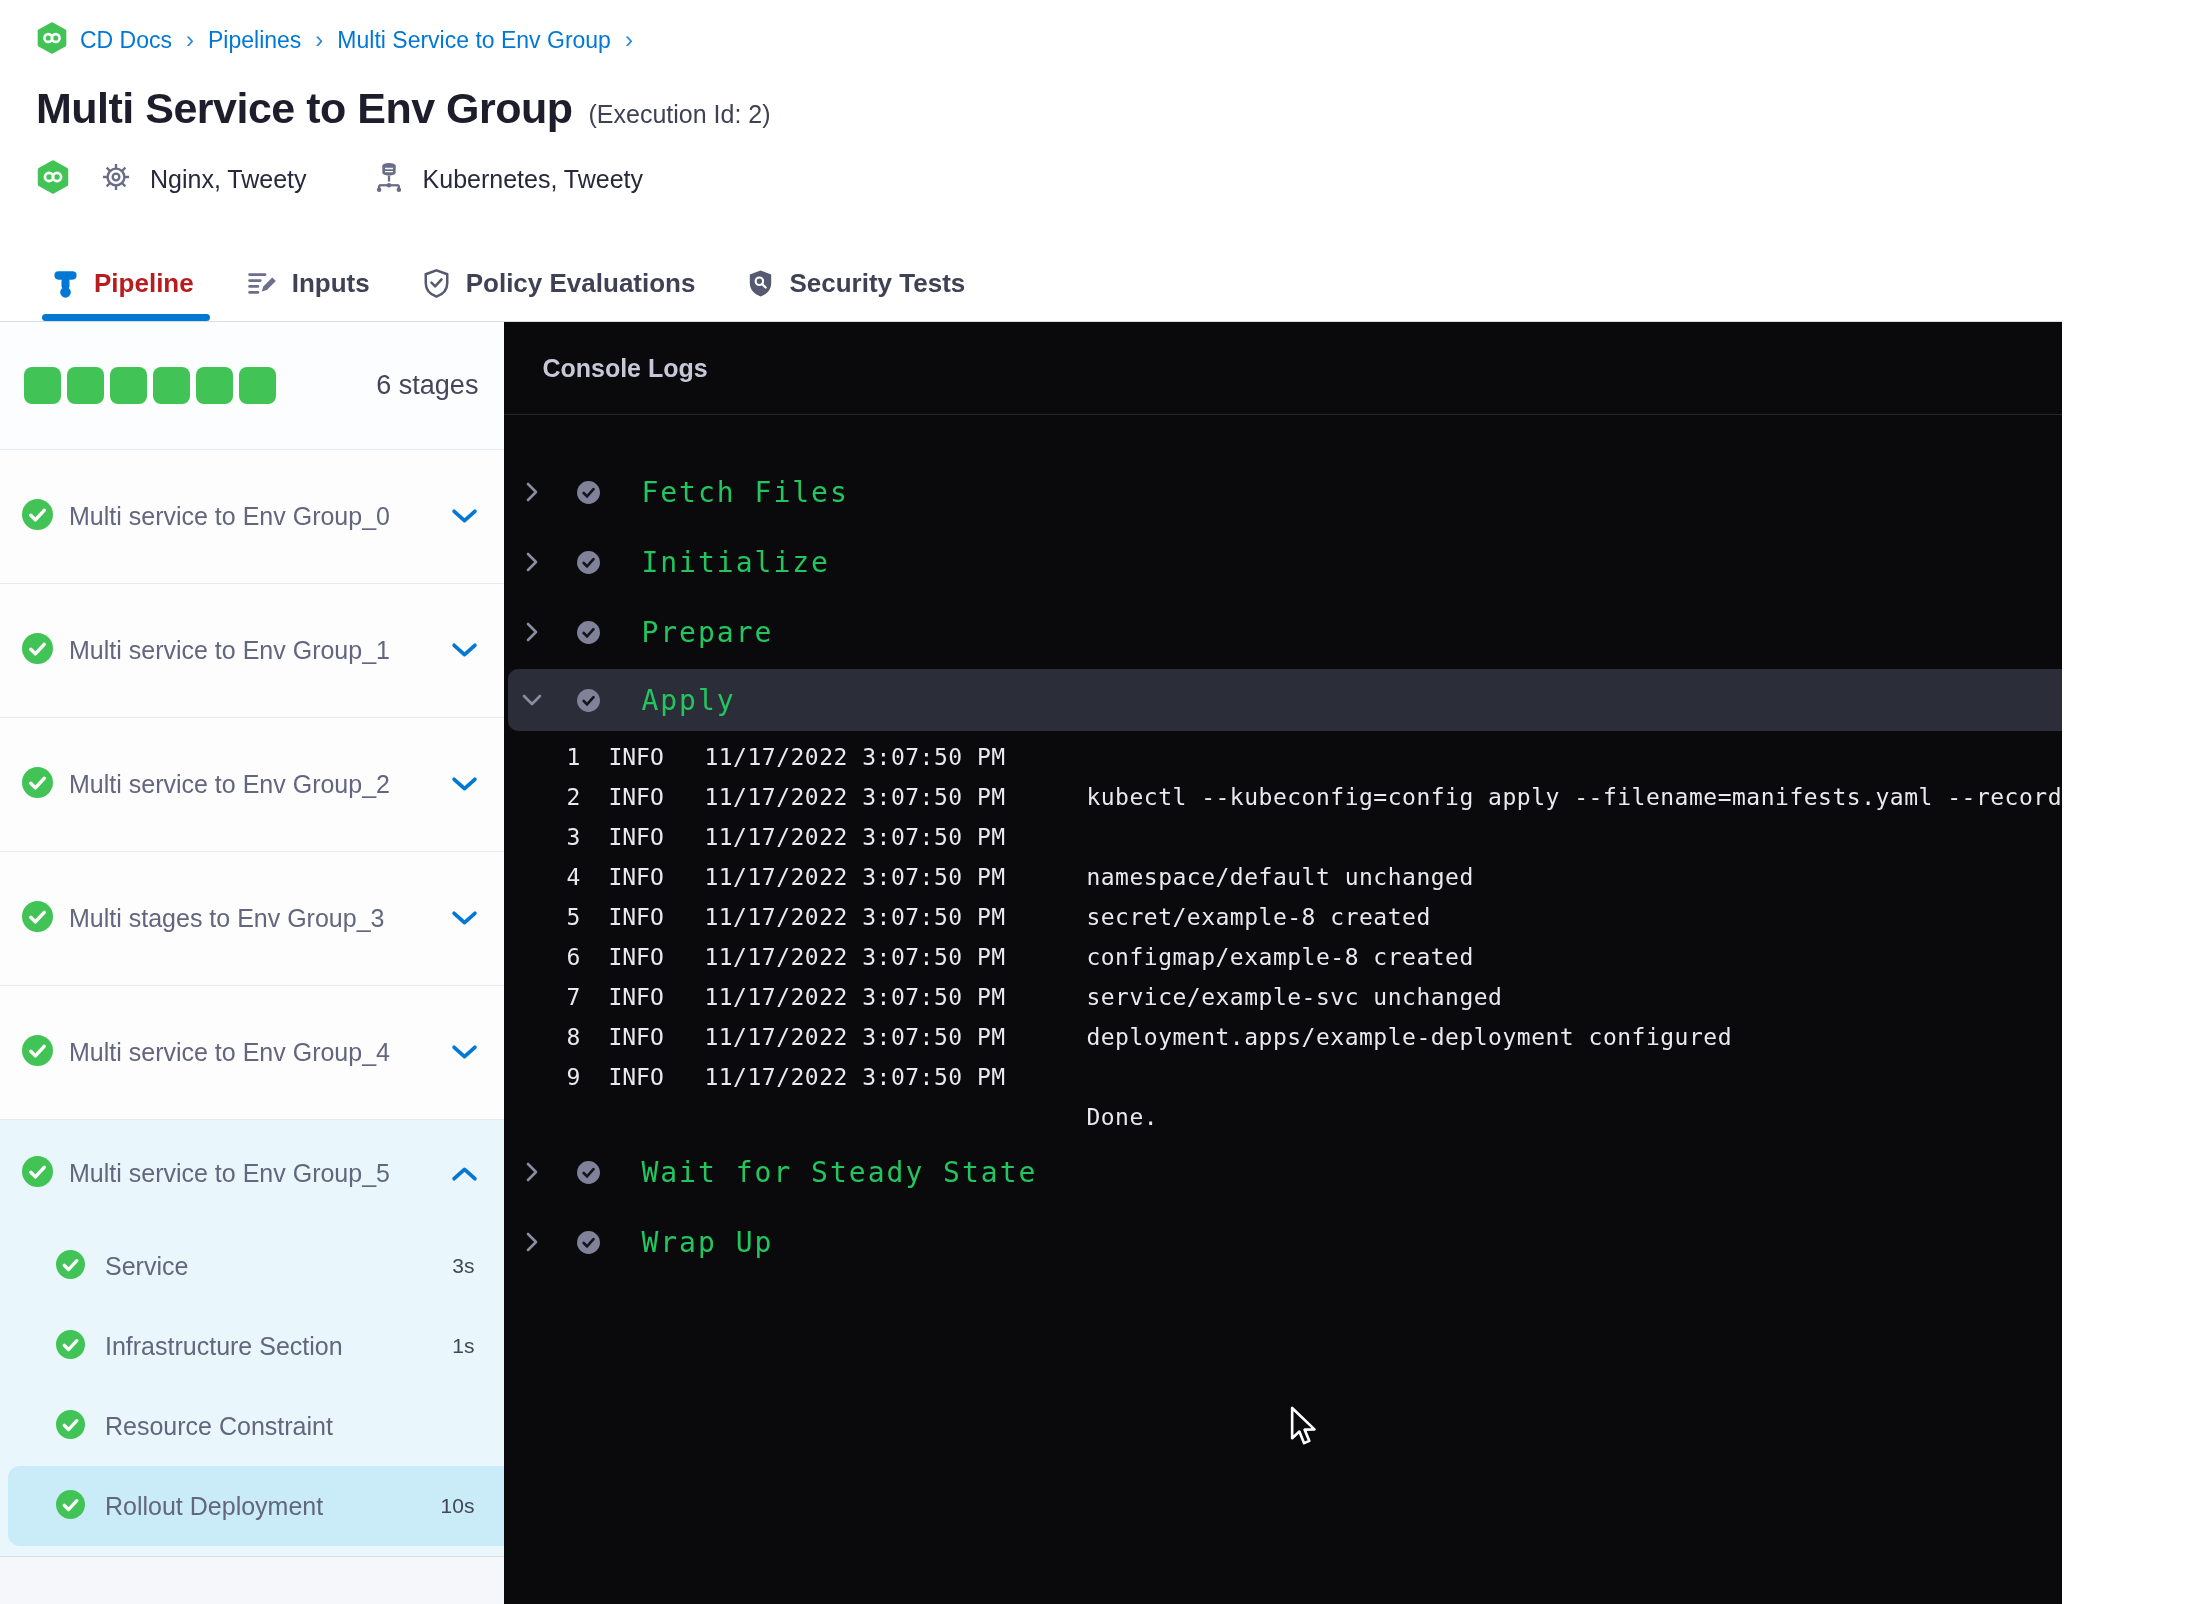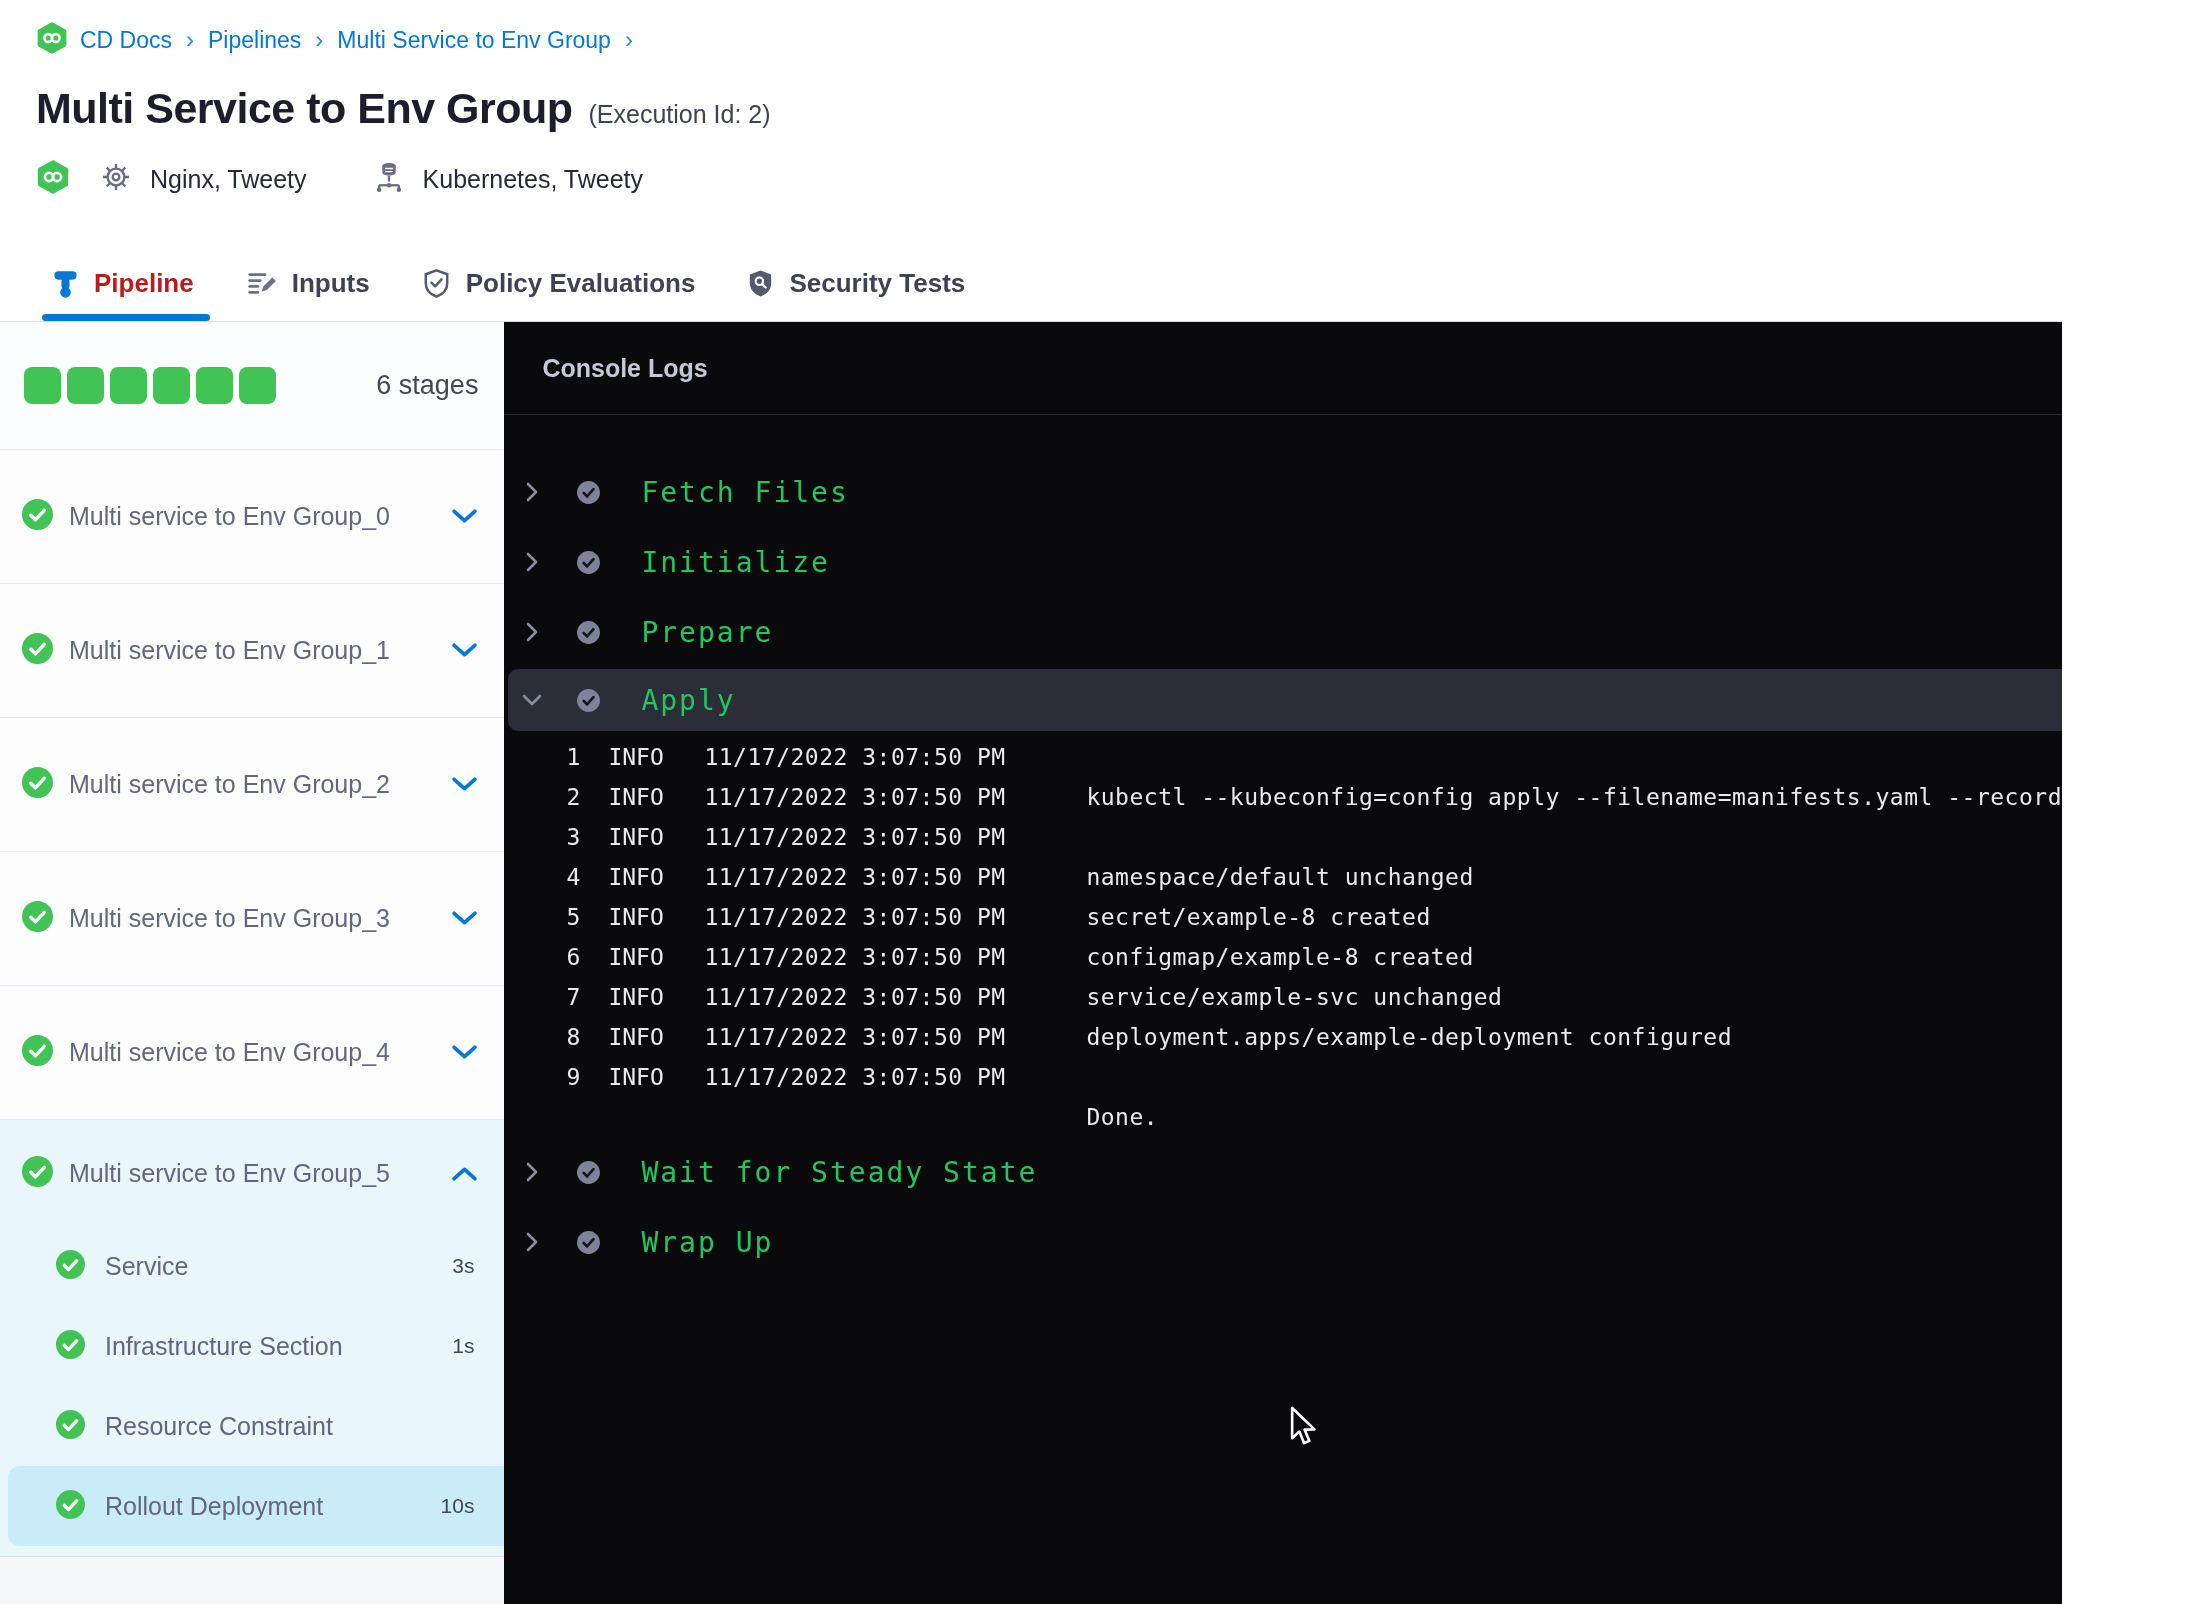--- a/index.html
+++ b/index.html
@@ -221,21 +221,21 @@
               <svg width="27" height="17" viewBox="0 0 26 16">
                 <path d="M3 3l10 9L23 3" stroke="#0278d5" stroke-width="3.6" fill="none" stroke-linecap="round" stroke-linejoin="round"></path>
               </svg>
             </span>
           </div>
           <div class="stage-row">
             <span class="ticon"><svg width="31" height="31" viewBox="0 0 30 30">
                 <circle cx="15" cy="15" r="15" fill="#42c355"></circle>
                 <path d="M8.5 15.8l4.4 4.4L21.5 11" stroke="#fff" stroke-width="3.4" fill="none" stroke-linecap="round" stroke-linejoin="round"></path>
               </svg></span>
-            <span class="stage-label">Multi service to Env Group_3</span>
+            <span class="stage-label">Multi stages to Env Group_3</span>
             <span class="stage-chev">
               <svg width="27" height="17" viewBox="0 0 26 16">
                 <path d="M3 3l10 9L23 3" stroke="#0278d5" stroke-width="3.6" fill="none" stroke-linecap="round" stroke-linejoin="round"></path>
               </svg>
             </span>
           </div>
           <div class="stage-row">
             <span class="ticon"><svg width="31" height="31" viewBox="0 0 30 30">
                 <circle cx="15" cy="15" r="15" fill="#42c355"></circle>
                 <path d="M8.5 15.8l4.4 4.4L21.5 11" stroke="#fff" stroke-width="3.4" fill="none" stroke-linecap="round" stroke-linejoin="round"></path>

